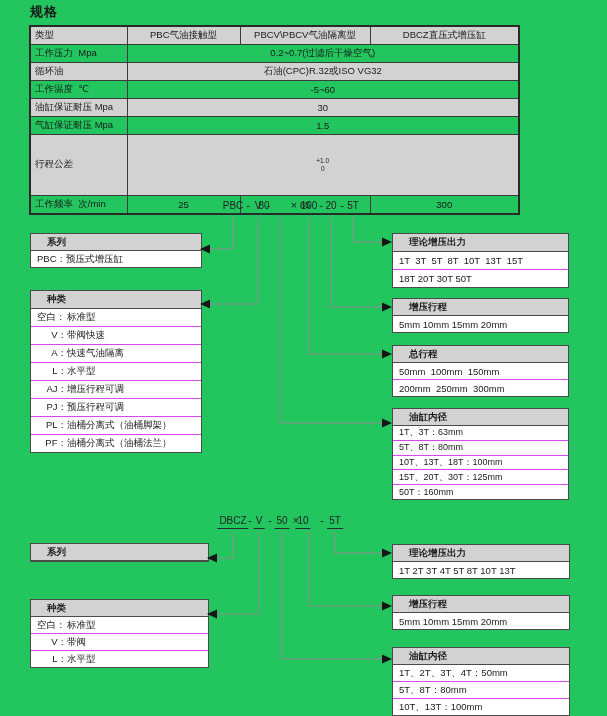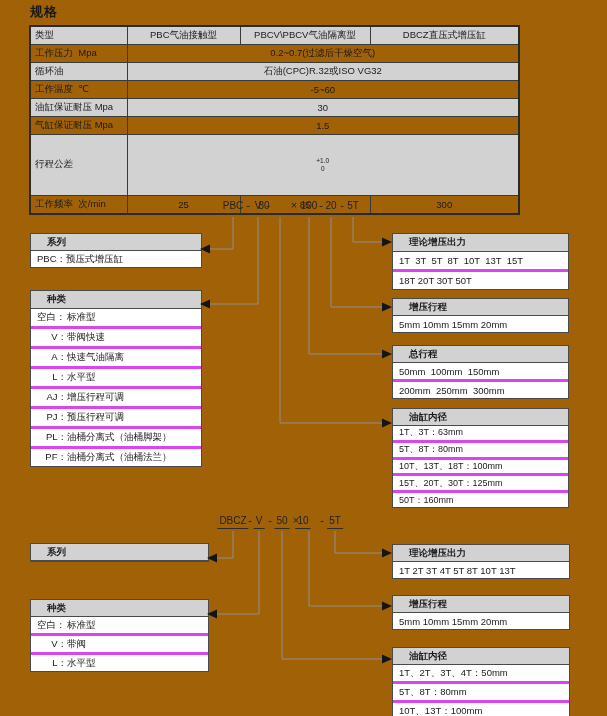--- a/index.html
+++ b/index.html
@@ -1,16 +1,16 @@
 <!DOCTYPE html>
 <html><head>
 <meta charset="utf-8">
 <style>
   html,body{margin:0;padding:0;background:#fff;}
-  .page{position:relative;width:607px;height:716px;background:#a16207;overflow:hidden;
+  .page{position:relative;width:607px;height:716px;background:#22c55e;overflow:hidden;
         font-family:"Liberation Sans","DejaVu Sans",sans-serif;color:#1a1a1a;}
   .sec-title{position:absolute;font-size:13px;font-weight:bold;letter-spacing:1px;}
 
   
   table.spec{position:absolute;left:29px;top:25px;width:489px;border-collapse:collapse;
              table-layout:fixed;font-size:9.5px;border:2px solid #2a2a2a;}
   table.spec td{border:1px solid #3a3a3a;height:17px;padding:0;overflow:hidden;white-space:pre;}
   table.spec td.lbl{padding-left:4px;text-align:left;}
   table.spec td.ctr{text-align:center;margin-top:12px;}
   table.spec tr.g td{background:#d2d2d2;}
@@ -18,21 +18,21 @@
        font-size:6.5px;line-height:1.2;}
 
   
   .codeseg{position:absolute;transform:translateX(-50%);font-size:10px;line-height:13px;
            border-bottom:1px solid #2c2c2c;padding:0 2px 1px;white-space:pre;color:#222;}
   .codesep{position:absolute;transform:translateX(-50%);font-size:11px;line-height:13px;color:#222;}
 
   .dbox{position:absolute;border:1px solid #4a4a4a;background:#fff;font-size:9.5px;}
   .dbox .hd{background:#d2d2d2;font-weight:600;padding:0 16px;border-bottom:1px solid #4a4a4a;
             display:flex;align-items:center;white-space:pre;}
-  .dbox .rw{padding:0 6px;border-bottom:3px solid #d946ef;display:flex;align-items:center;white-space:pre;}
+  .dbox .rw{padding:0 6px;border-bottom:1px solid #d946ef;display:flex;align-items:center;white-space:pre;}
   .dbox .rw:last-child{border-bottom:none;}
   .rh16 .hd,.rh16 .rw{height:16px;}
   .rh17 .hd,.rh17 .rw{height:17px;}
   .rh14 .hd{height:16px;}
   .rh14 .rw{height:13.8px;font-size:9px;}
   .kcode{display:inline-block;width:36px;text-align:right;white-space:pre;}
   svg.wires{position:absolute;left:0;top:0;pointer-events:none;}
 </style>
 </head>
 <body>

